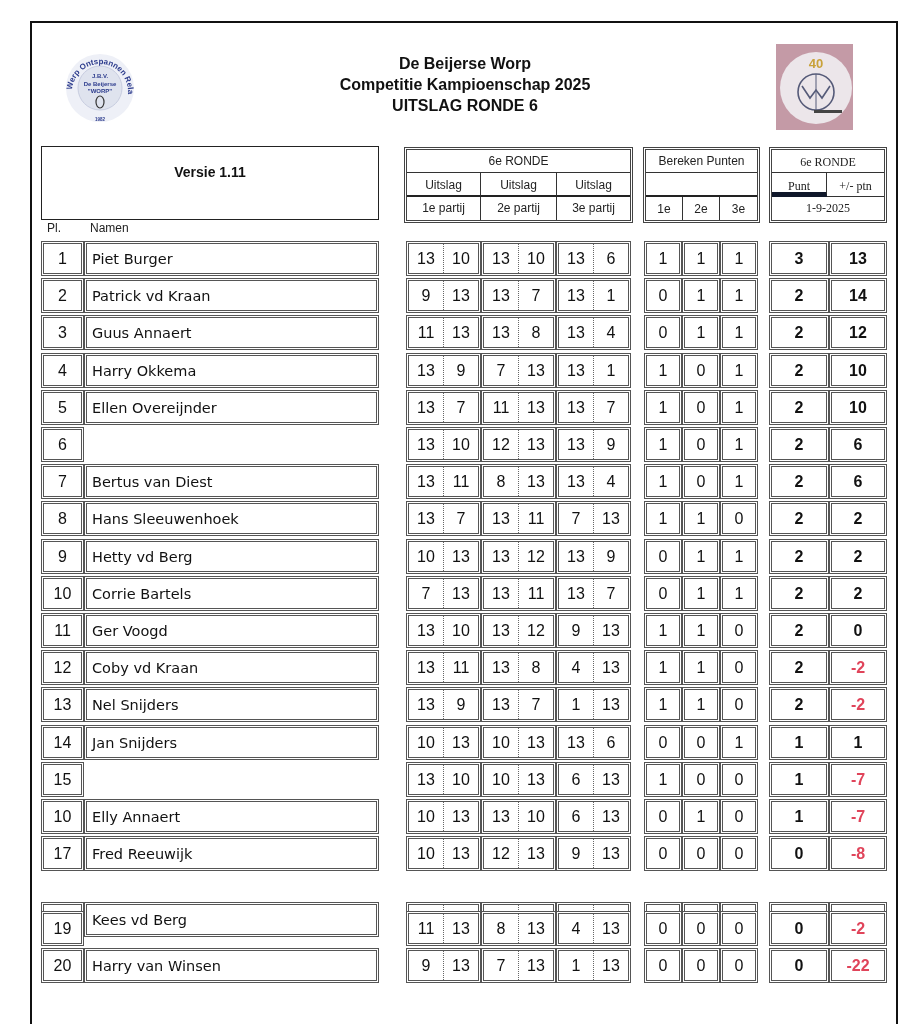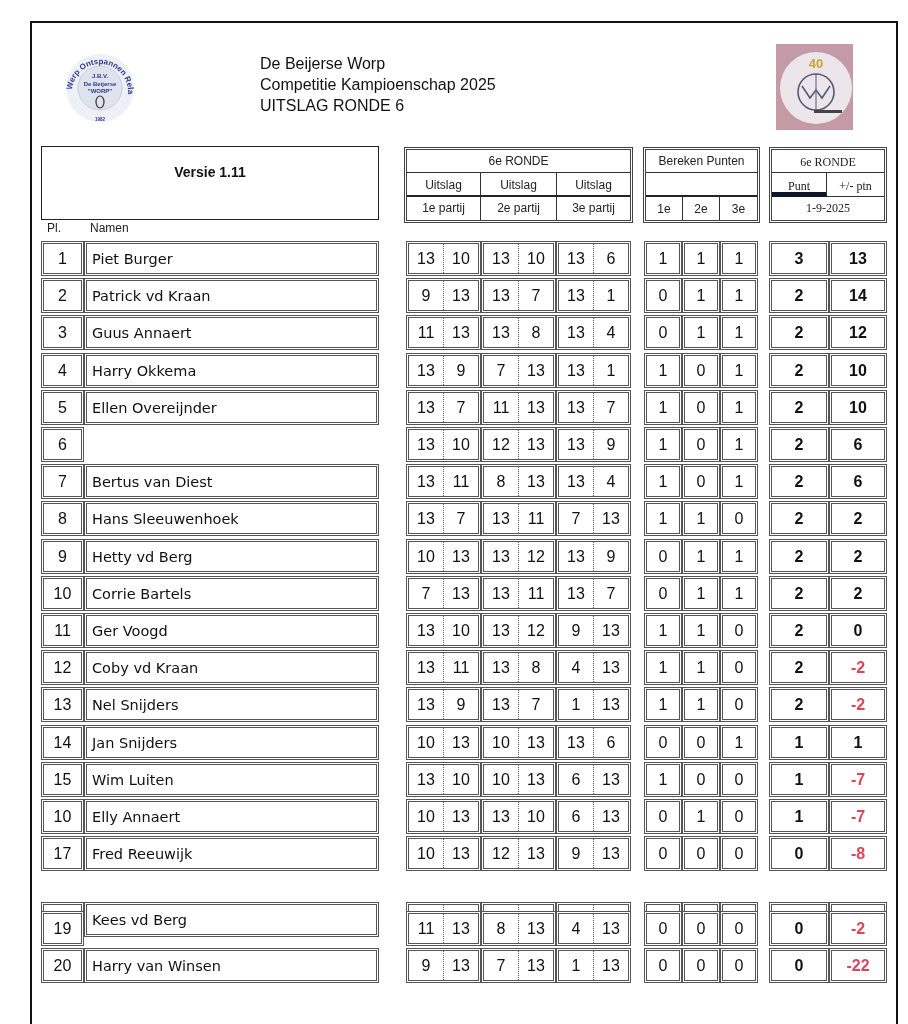--- a/index.html
+++ b/index.html
@@ -1,20 +1,20 @@
 <!DOCTYPE html>
 <html><head>
 <meta charset="utf-8">
 <style>
   html, body { margin: 0; padding: 0; background: #ffffff; }
   body { width: 908px; height: 1024px; position: relative; overflow: hidden; font-family: "Liberation Sans", sans-serif; color: #111; }
   .frame { position: absolute; left: 30px; top: 21px; width: 868px; height: 1010px; border: 2px solid #111; border-bottom: none; box-sizing: border-box; }
   .logo-left { position: absolute; left: 62px; top: 48px; width: 76px; height: 78px; }
   .logo-right { position: absolute; left: 776px; top: 44px; width: 77px; height: 86px; }
-  .title { position: absolute; left: 260px; top: 53px; width: 410px; font-weight: normal; font-size: 16px; line-height: 21px; }
+  .title { position: absolute; left: 260px; top: 53px; width: 410px; text-align: center; font-weight: bold; font-size: 16px; line-height: 21px; }
   .infobox { position: absolute; left: 41px; top: 146px; width: 338px; height: 74px; border: 1.5px solid #222; box-sizing: border-box; text-align: center; font-weight: bold; font-size: 14px; line-height: 19px; padding-top: 16px; }
   .colhead { position: absolute; top: 221px; font-size: 12px; color: #222; }
   .hbox { position: absolute; border: 3px double #444; box-sizing: border-box; background: #fff; }
   .hcell { position: absolute; box-sizing: border-box; text-align: center; font-size: 12px; color: #222; }
   .serif { font-family: "Liberation Serif", serif; font-size: 12px; }
   .row { position: absolute; height: 35px; }
   .box { position: absolute; top: 0; height: 35px; border: 3px double #555; box-sizing: border-box; background: #fff; display: flex; align-items: center; }
   .pl { left: 41px; width: 43px; justify-content: center; font-size: 16px; }
   .name { left: 84px; width: 295px; padding-left: 5px; font-family: "DejaVu Sans", sans-serif; font-size: 14.5px; }
   .score { width: 75px; padding: 0; }
@@ -382,21 +382,20 @@
         <span class="d">6</span>
       </div>
       <div class="box bp" style="left: 644px;">0</div>
       <div class="box bp" style="left: 682px;">0</div>
       <div class="box bp" style="left: 720px;">1</div>
       <div class="box pt" style="left: 769px;">1</div>
       <div class="box pm" style="left: 829px;">1</div>
     </div>
     <div class="row" style="top: 762px; left: 0px; width: 908px;">
       <div class="box pl">15</div>
-      <div class="box name">Wim Luiten</div>
       <div class="box score" style="left: 406px;">
         <span>13</span>
         <span class="d">10</span>
       </div>
       <div class="box score" style="left: 481px;">
         <span>10</span>
         <span class="d">13</span>
       </div>
       <div class="box score" style="left: 556px;">
         <span>6</span>

